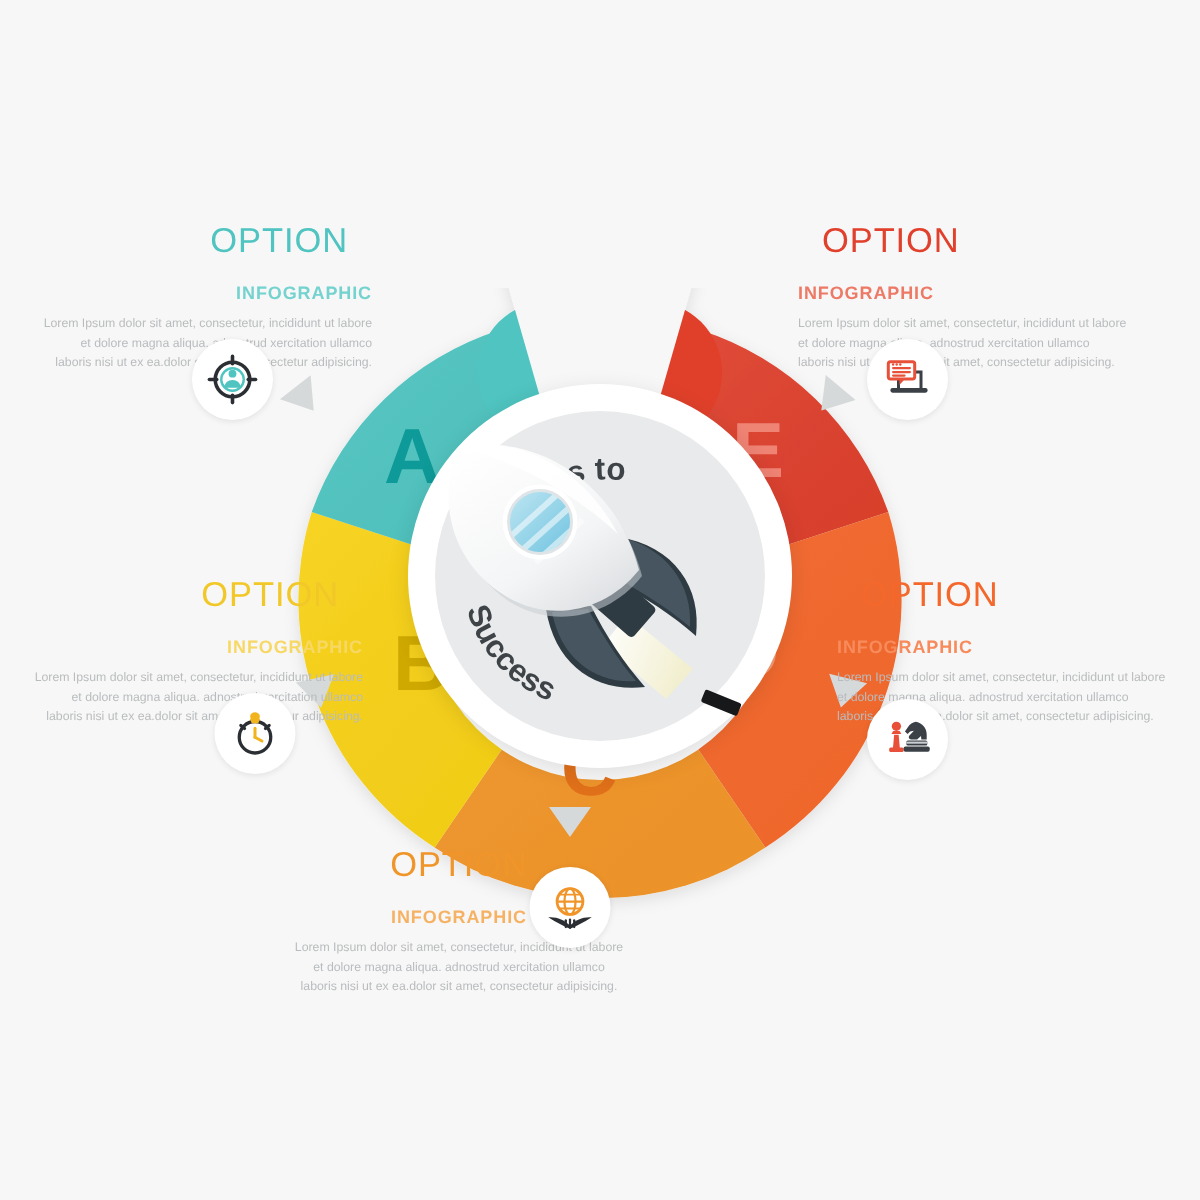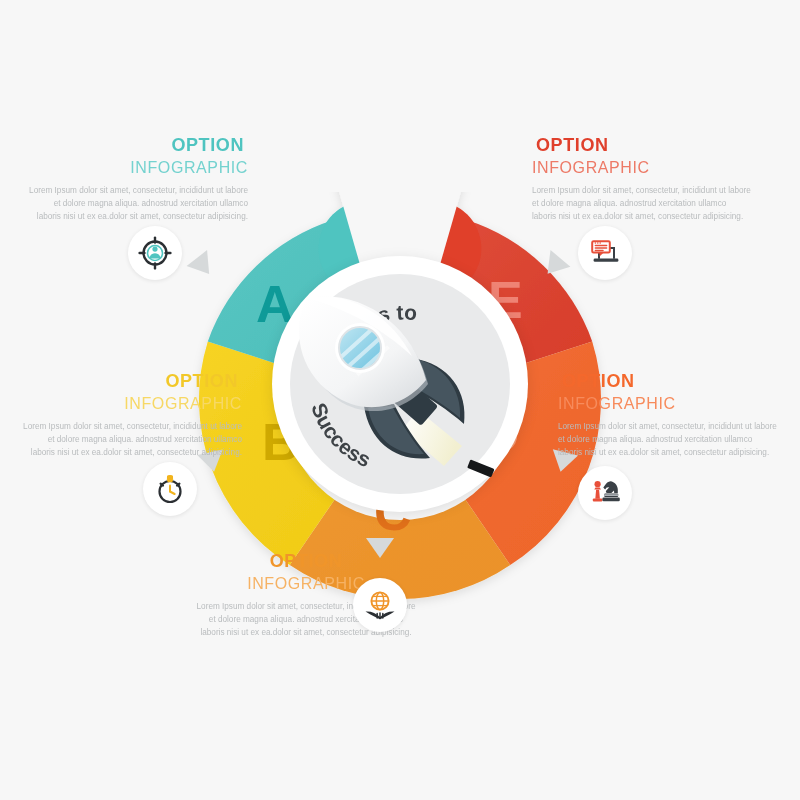--- a/index.html
+++ b/index.html
@@ -21,29 +21,29 @@
     width: 800px;
     height: 800px;
   }
 
   
   .block {
     position: absolute;
     width: 220px;
   }
   .block .title {
-    font-size: 18px;
-    font-weight: bold;
+    font-size: 23px;
+    font-weight: normal;
     letter-spacing: 0.6px;
     line-height: 1.08;
-    margin: 4px;
+    margin: 16px;
   }
   .block .subtitle {
-    font-size: 16px;
-    font-weight: normal;
+    font-size: 12px;
+    font-weight: bold;
     letter-spacing: 0.6px;
     line-height: 1.08;
     margin: 0 0 7px 0;
   }
   .block .body {
     font-size: 8.2px;
     line-height: 1.62;
     color: #b9bcbe;
     margin: 0;
   }

